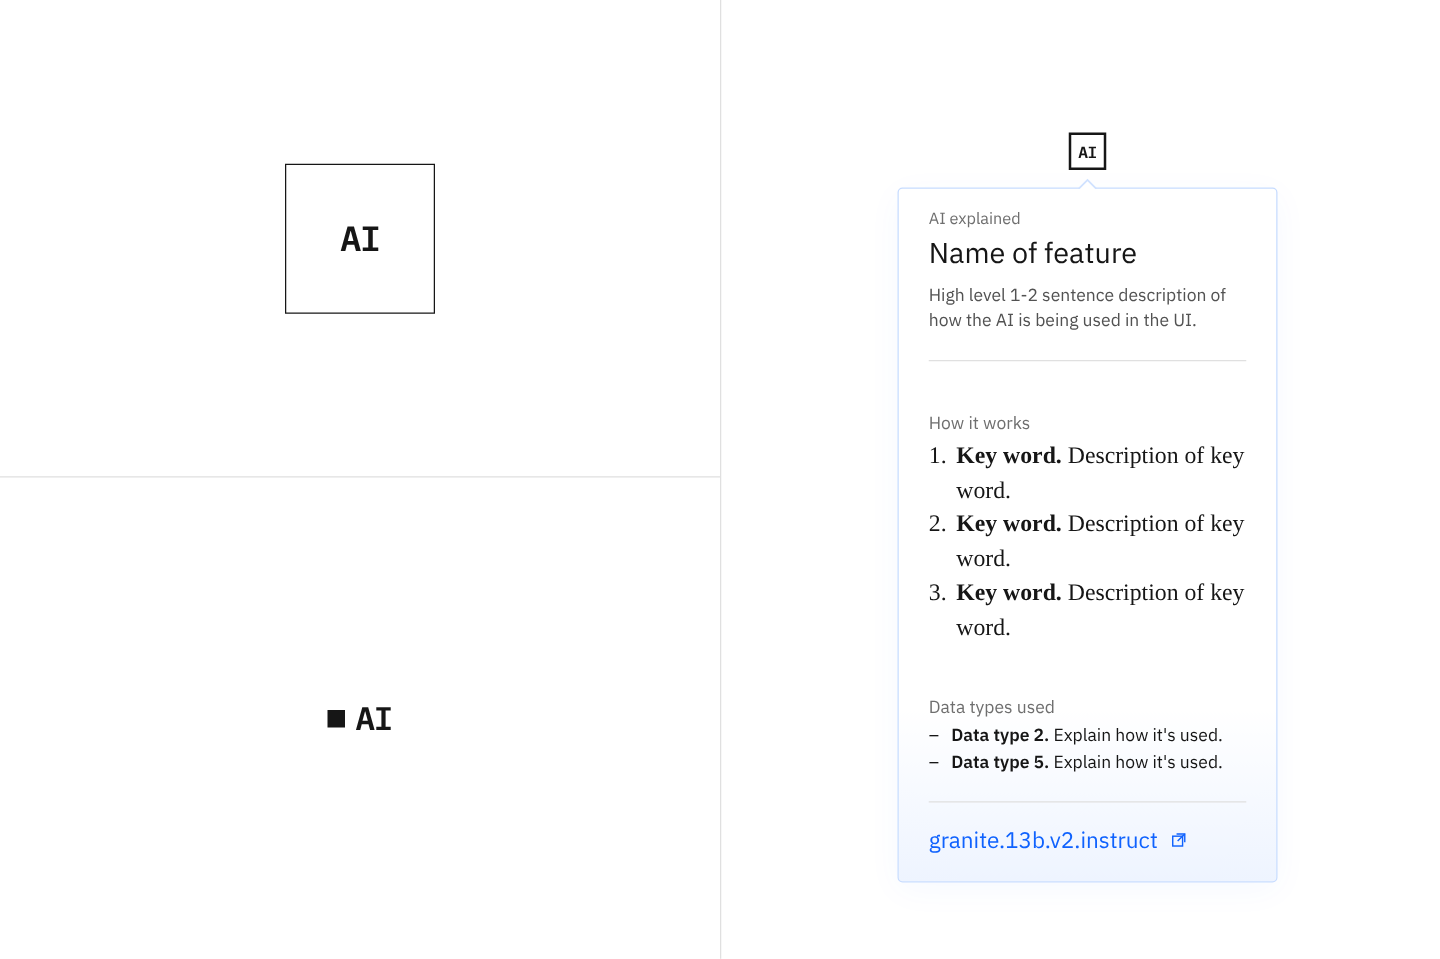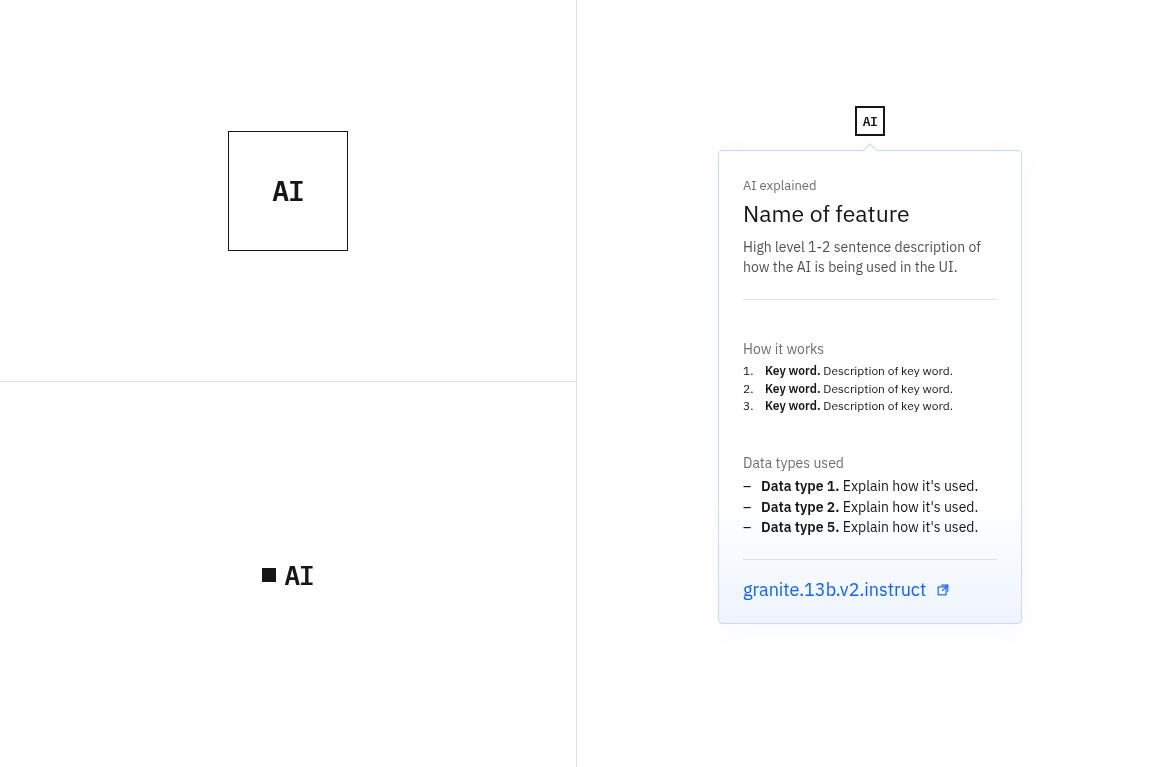--- a/index.html
+++ b/index.html
@@ -134,21 +134,21 @@
       z-index: 3;
     }
     .popover {
       position: absolute;
       left: 141px;
       top: 150px;
       width: 304px;
       background: linear-gradient(180deg, #ffffff 0%, #ffffff 75%, #eef4ff 100%);
       border: 1px solid #c6dbff;
       border-radius: 4px;
-      padding: 26px 24px 22px 24px;
+      padding: 15px 24px 22px 24px;
       box-shadow: 0 6px 28px rgba(15, 98, 254, 0.04);
     }
     .popover-label {
       font-size: 13px;
       color: #6f6f6f;
     }
     .popover-title {
       font-size: 23px;
       font-weight: 400;
       color: #161616;
@@ -172,25 +172,26 @@
       margin-bottom: 4px;
       margin-top: 40px;
     }
     .popover ol {
       list-style: none;
       counter-reset: item;
       padding: 0;
     }
     .popover ol li {
       counter-increment: item;
-      font-size: 12px;
+      font-size: 19px;
       color: #161616;
       line-height: 1.45;
       padding-left: 22px;
       position: relative;
+      font-family: Liberation Serif, serif;
     }
     .popover ol li::before {
       content: counter(item) ".";
       position: absolute;
       left: 0;
       color: #161616;
     }
     .popover ul {
       list-style: none;
       padding: 0;
@@ -277,24 +278,20 @@
         <span>Description of key word.</span>
       </li>
       <li>
         <span class="bold">Key word.</span>
         <span>Description of key word.</span>
       </li>
     </ol>
 
     <div class="section-label gap32">Data types used</div>
     <ul>
-      <li>
-        <span class="bold">Data type 1.</span>
-        <span>Explain how it's used.</span>
-      </li>
       <li>
         <span class="bold">Data type 2.</span>
         <span>Explain how it's used.</span>
       </li>
       <li>
         <span class="bold">Data type 5.</span>
         <span>Explain how it's used.</span>
       </li>
     </ul>
 

